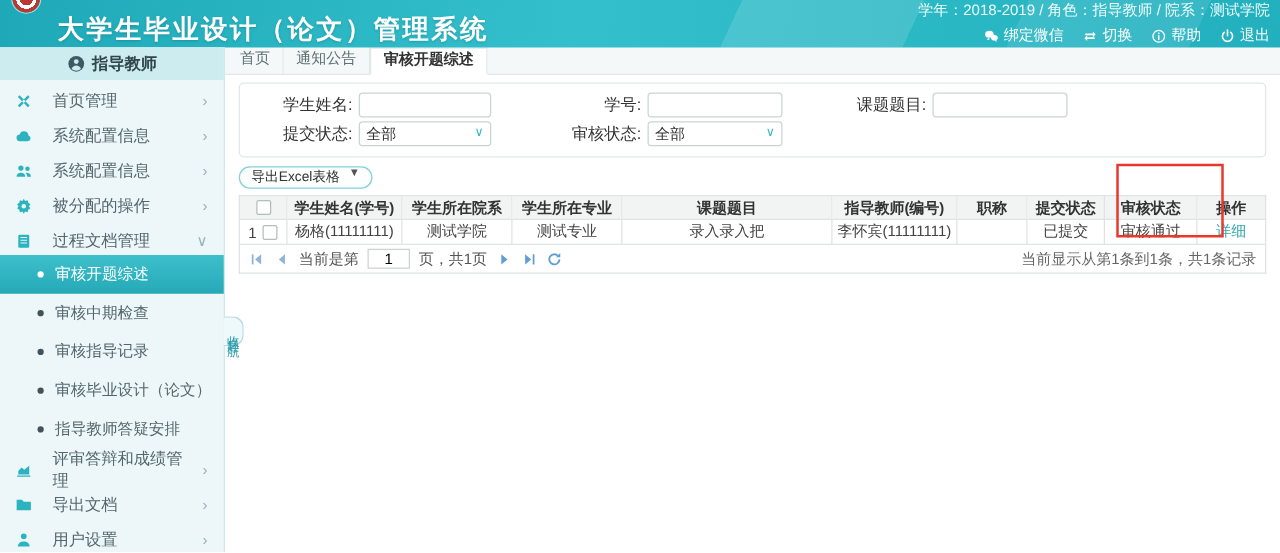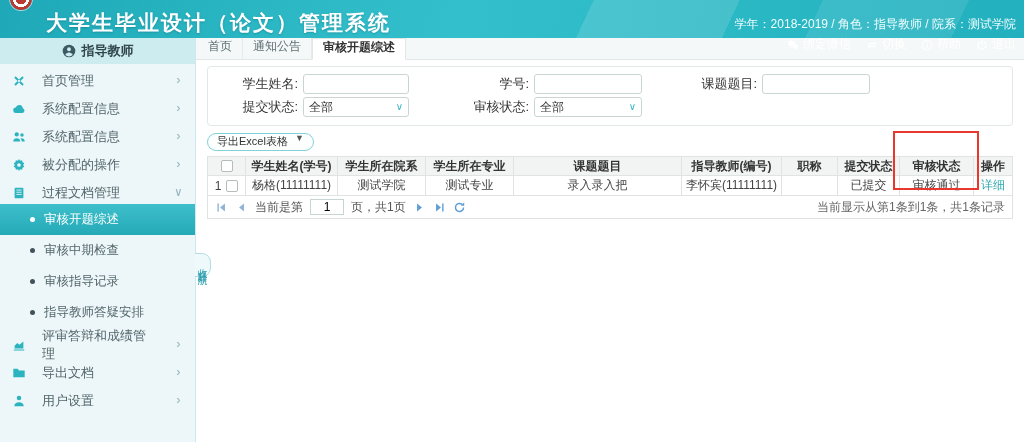--- a/index.html
+++ b/index.html
@@ -13,31 +13,31 @@
   .header::before{ content:""; position:absolute; inset:0;
     background:
       linear-gradient(115deg, transparent 57%, rgba(255,255,255,.13) 57%, rgba(255,255,255,.13) 71%, transparent 71%),
       linear-gradient(115deg, transparent 79%, rgba(255,255,255,.09) 79%, rgba(255,255,255,.09) 93%, transparent 93%);
     pointer-events:none;}
   .logo{ position:absolute; left:10px; top:-12px; width:22px; height:22px; border-radius:50%;
     background:radial-gradient(circle at 50% 50%, #b93a32 0 34%, #fff 34% 52%, #b93a32 52% 88%, #fff 88%);
     box-shadow:0 0 0 1px rgba(255,255,255,.6); z-index:2;}
   .title{ position:absolute; left:46px; top:9px; color:#fff; font-size:21px; font-weight:bold;
     letter-spacing:2px; text-shadow:0 1px 2px rgba(0,60,70,.25); z-index:2;}
-  .header-right{ position:absolute; right:8px; top:17px; text-align:right; color:#f0feff;
+  .header-right{ position:absolute; right:8px; top:1px; text-align:right; color:#f0feff;
     font-size:12px; z-index:2;}
   .header-meta{ height:15px; line-height:15px; }
   .header-actions{ display:flex; gap:15px; justify-content:flex-end; align-items:center; margin-top:4px; color:#fff;}
   .header-action{ display:flex; align-items:center; gap:4px; cursor:pointer;font-family:Liberation Serif, serif; }
   .header-action svg{ width:12px; height:12px; display:block; }
 
   
   .body{ display:flex; height:404px; }
-  .sidebar{ width:196px; flex:none; background:#edf7f9; border-right:1px solid #cfe8ec;
-    position:relative; z-index:3;font-family:Liberation Mono, monospace; }
+  .sidebar{ width:180px; flex:none; background:#edf7f9; border-right:1px solid #cfe8ec;
+    position:relative; z-index:3; }
   .sidebar-header{ height:26px; background:#cdecef; display:flex; align-items:center;
     justify-content:center; gap:6px; color:#30454c; font-weight:bold; font-size:13px;}
   .sidebar-header svg{ width:14px; height:14px; color:#3d5a63; display:block;}
   .nav-item{ height:28px; display:flex; align-items:center; gap:16px; padding:5px 13px 0 12px;
     font-size:13px; color:#53666b; cursor:pointer;}
   .nav-item svg{ width:14px; height:14px; color:#2bb3bf; flex:none; display:block;}
   .chev{ margin-left:auto; color:#93b3b9; font-size:12px; line-height:1;}
   .sub-item{ height:31px; display:flex; align-items:center; gap:9px; padding-left:30px;
     font-size:12.5px; color:#53666b; cursor:pointer;}
   .dot{ width:5px; height:5px; border-radius:50%; background:#41525a; flex:none;}
@@ -204,20 +204,24 @@
           <span class="dot"></span>
           <span>审核开题综述</span>
         </div>
         <div class="sub-item">
           <span class="dot"></span>
           <span>审核中期检查</span>
         </div>
         <div class="sub-item">
           <span class="dot"></span>
           <span>审核指导记录</span>
+        </div>
+        <div class="sub-item">
+          <span class="dot"></span>
+          <span>审核毕业设计（论文）</span>
         </div>
         <div class="sub-item">
           <span class="dot"></span>
           <span>指导教师答疑安排</span>
         </div>
       </div>
 
       <div class="nav-item">
         <svg viewBox="0 0 16 16" fill="currentColor">
             <path d="M2 13h12v1.2H2zM3 12V8.8l3-3 2.5 2L13 4v8z"></path>

